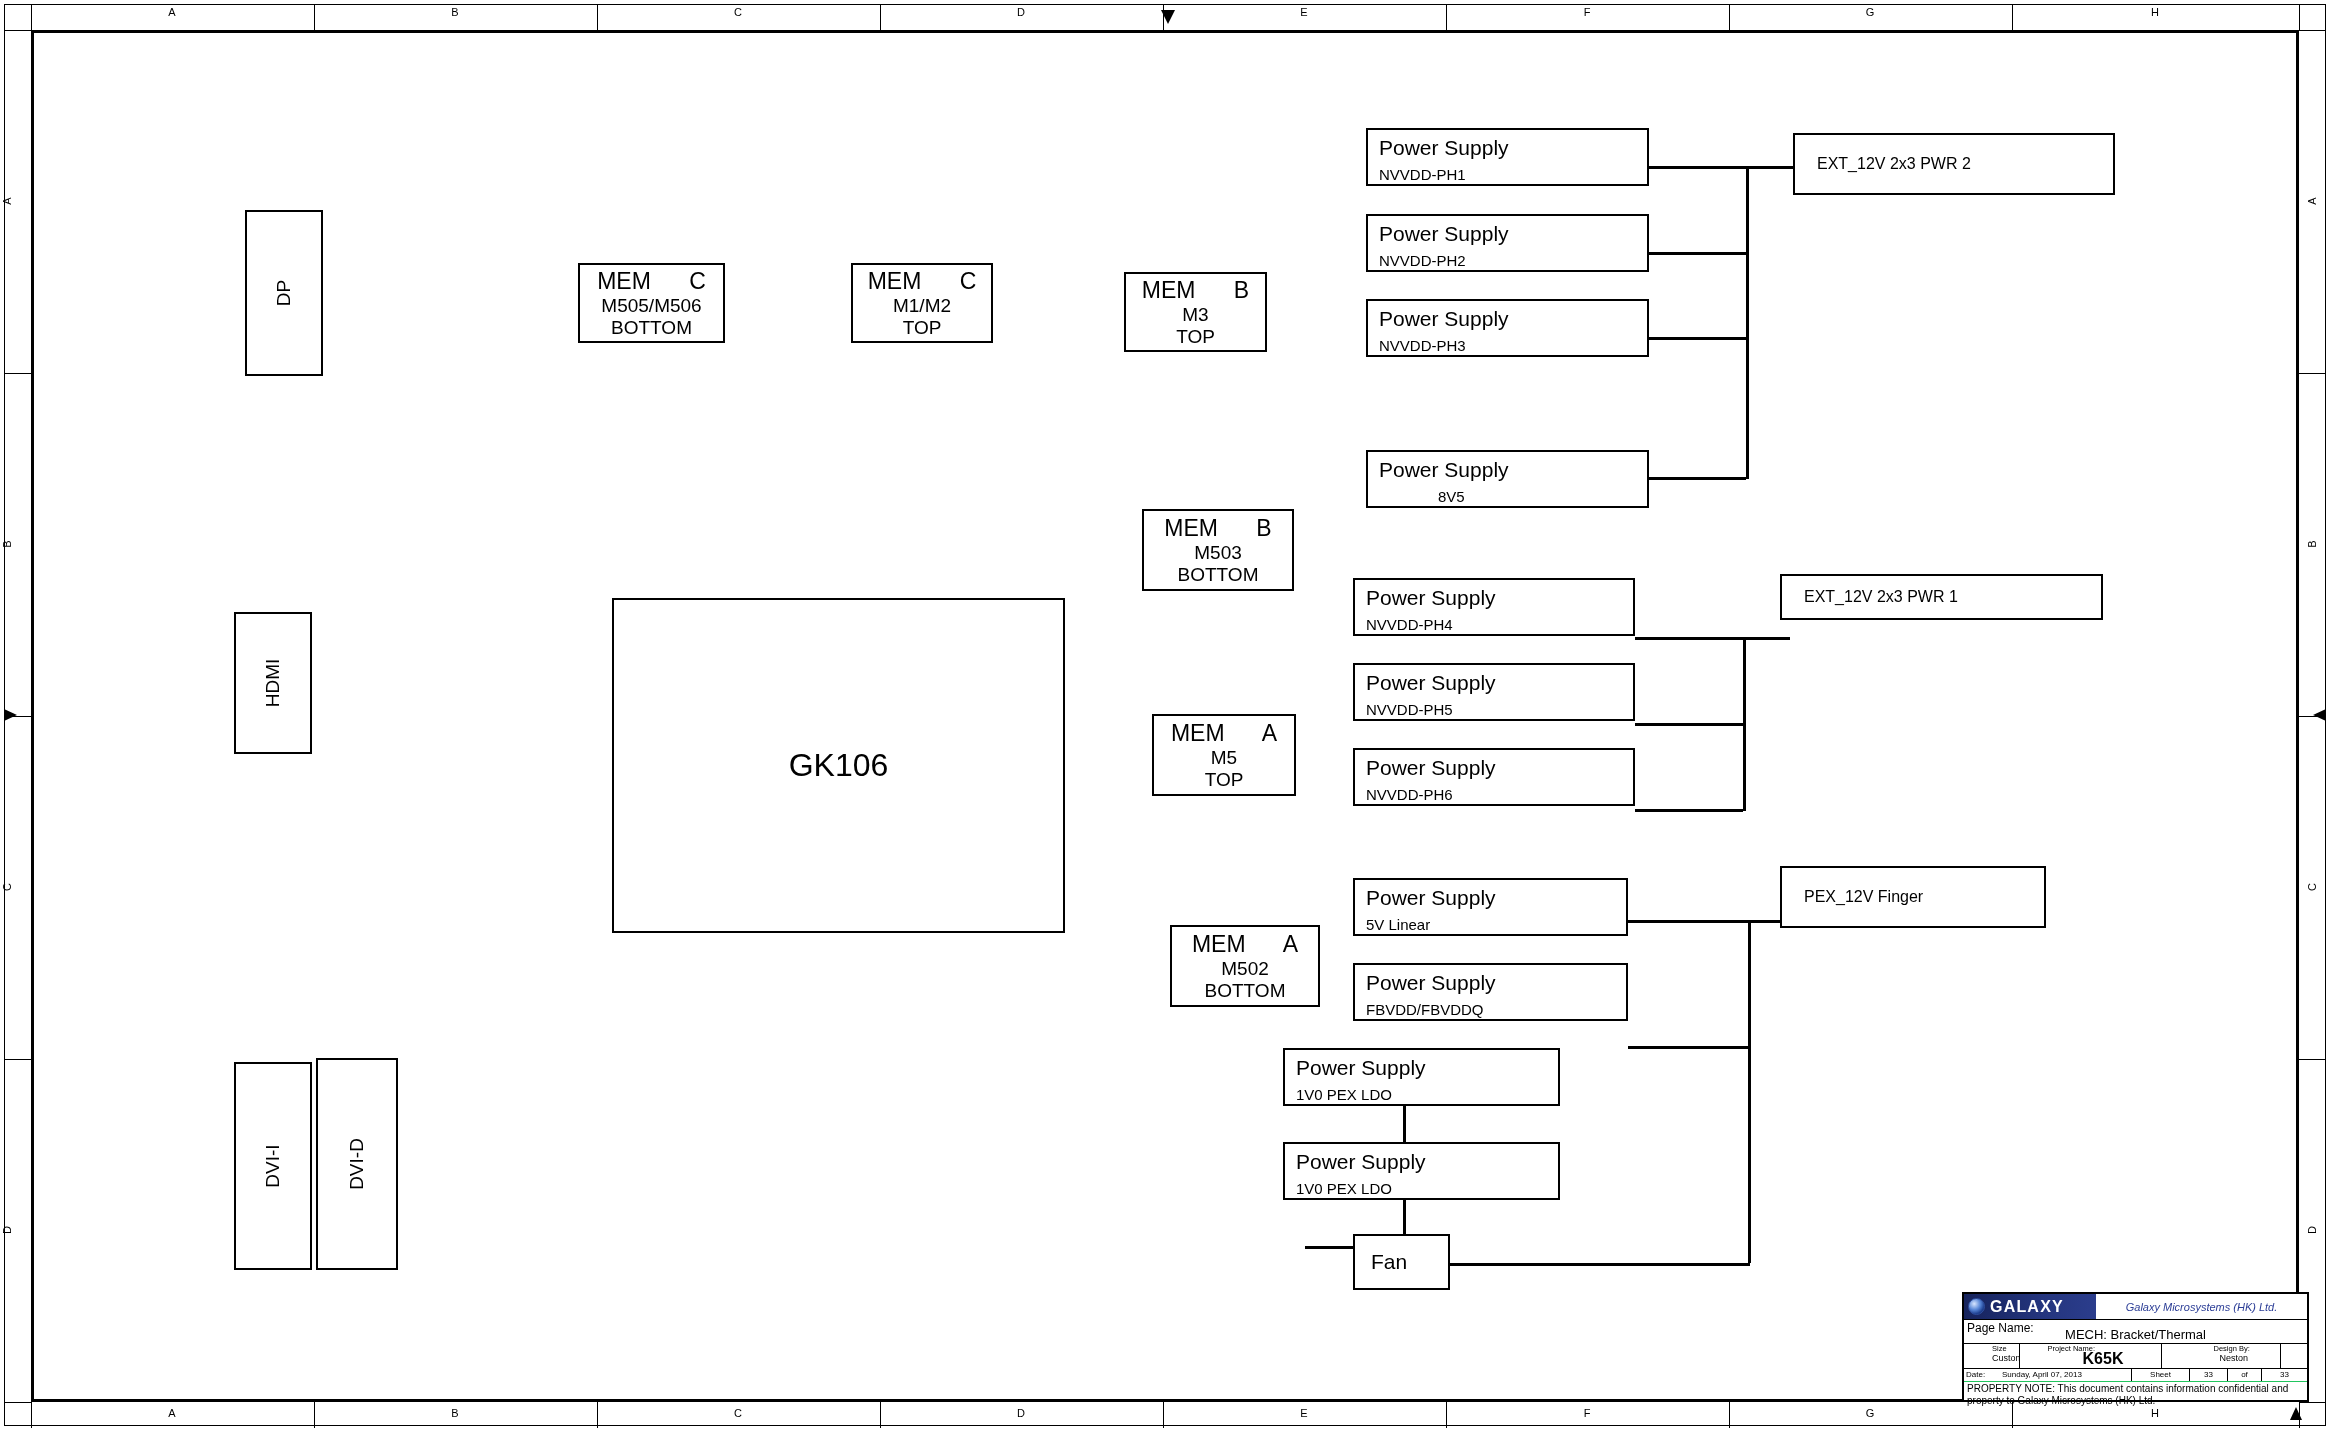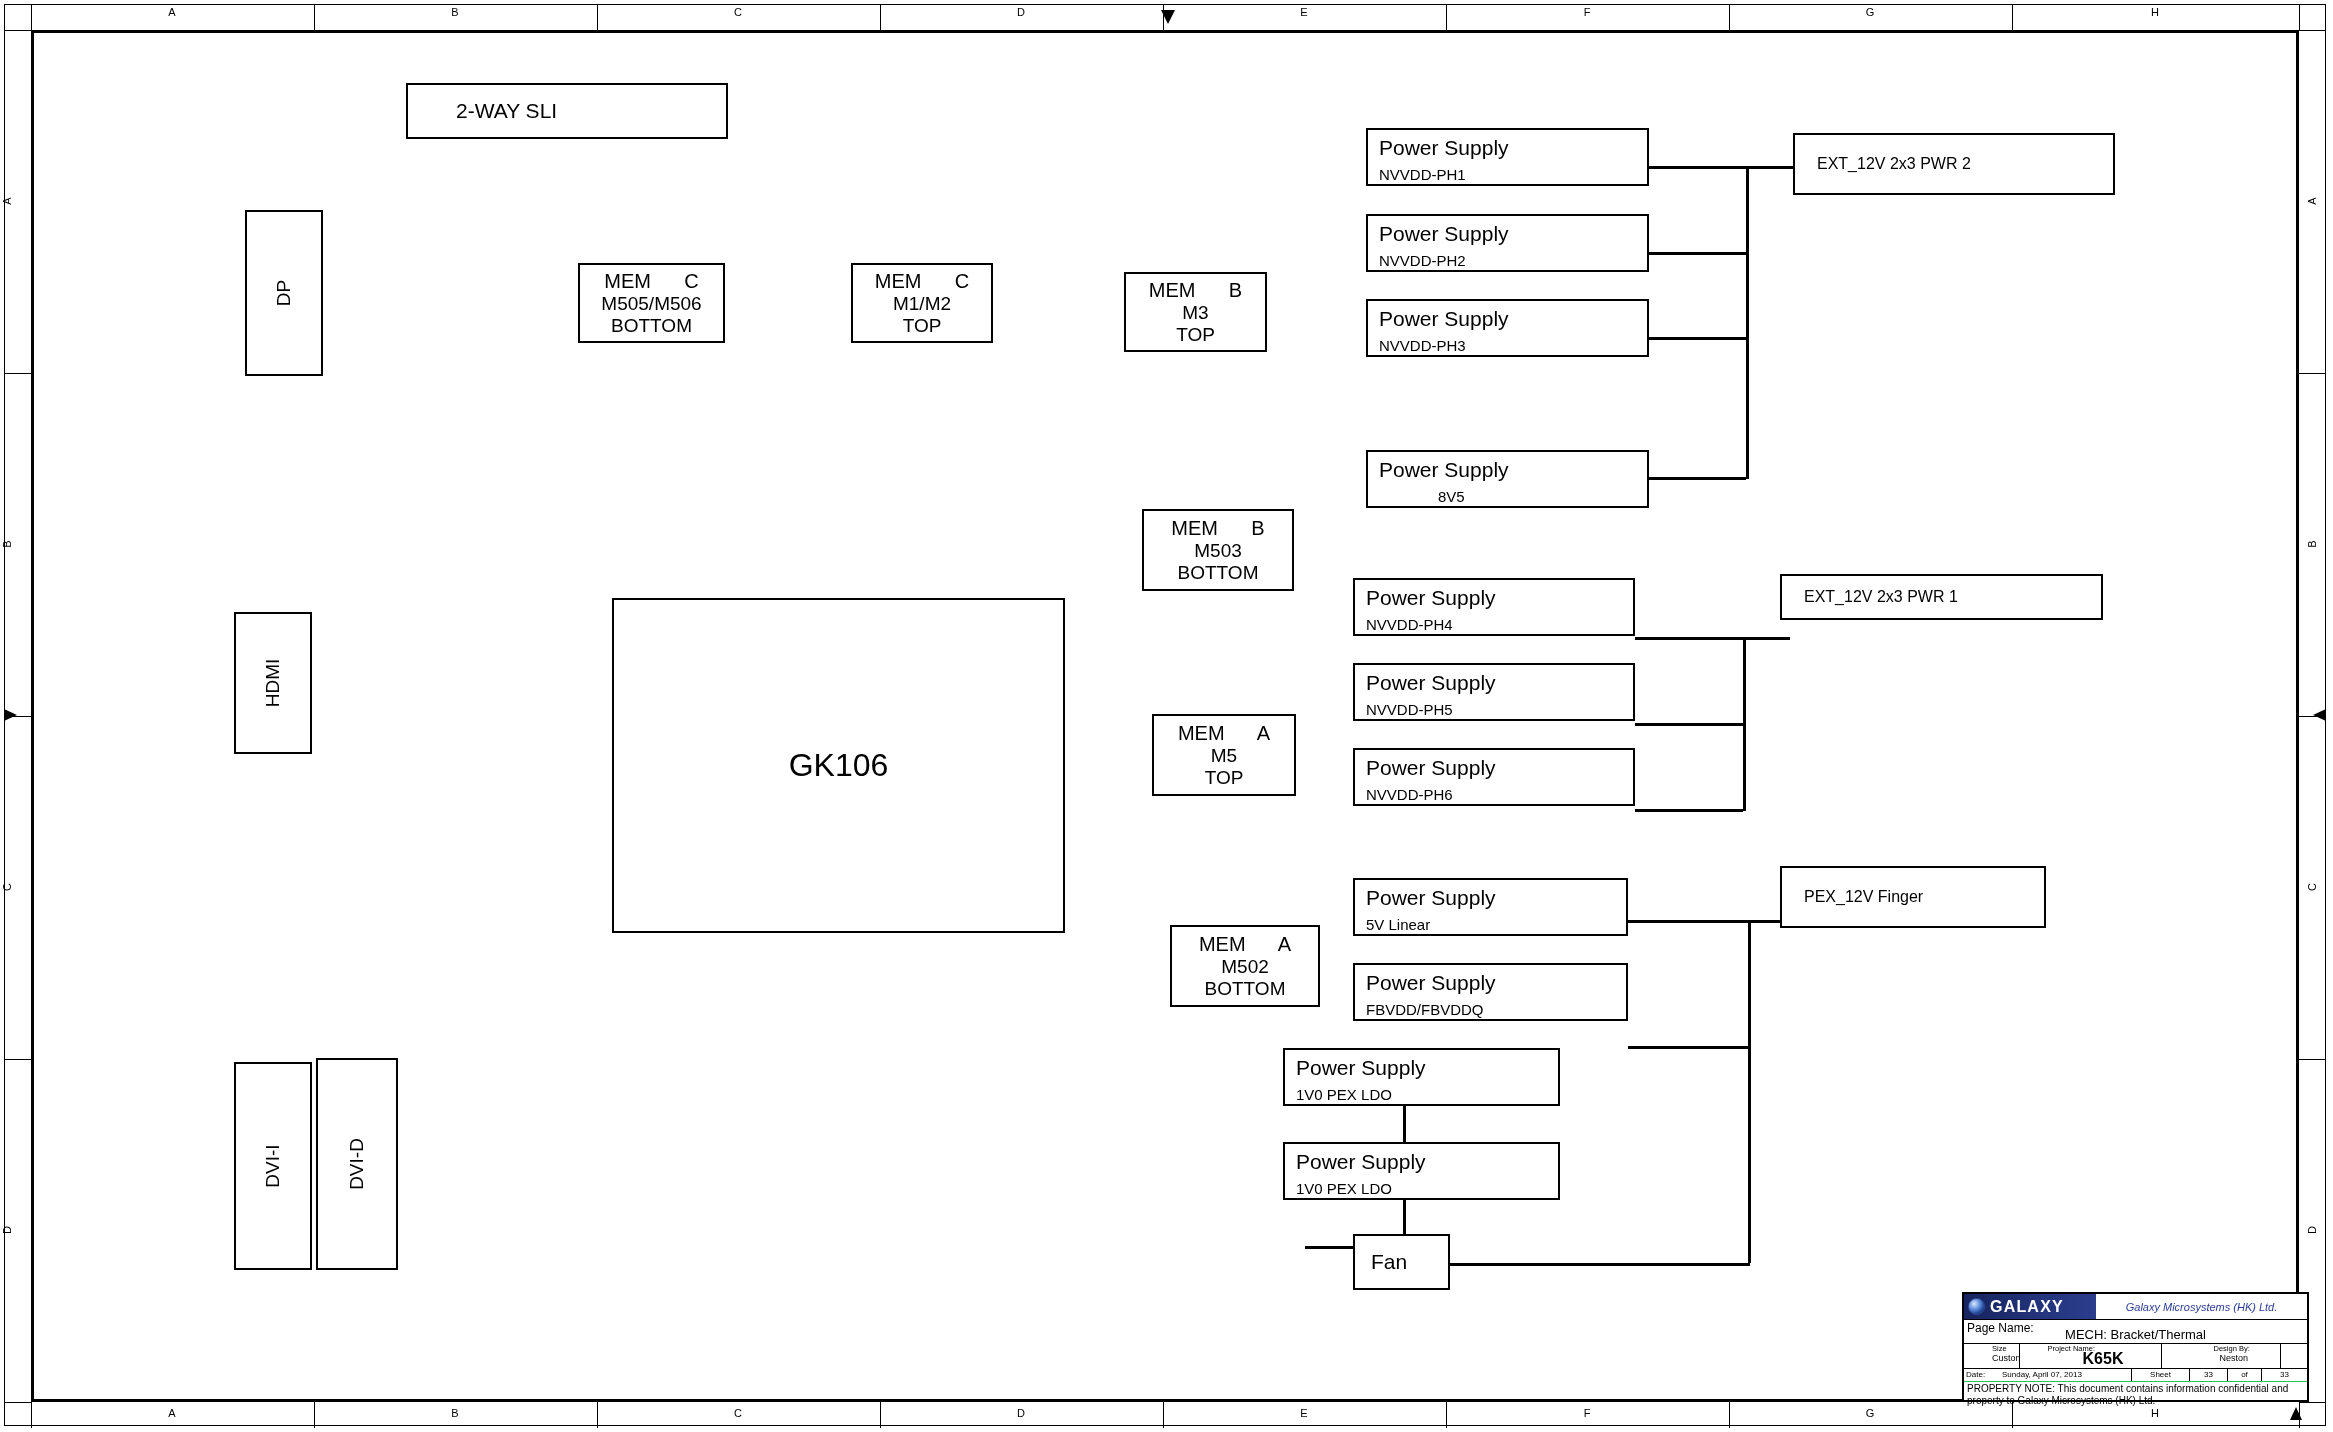--- a/index.html
+++ b/index.html
@@ -64,21 +64,21 @@
   
   .net .net-label{
     position:absolute;left:22px;top:50%;
     transform:translateY(-50%);
     font-size:16px;color:#000;white-space:nowrap;
   }
 
   
   .mem{display:flex;flex-direction:column;justify-content:center;align-items:center;}
   .mem .row1{
-    font-size:20px;color:#000;white-space:pre;letter-spacing:0px;
+    font-size:23px;color:#000;white-space:pre;letter-spacing:0px;
   }
   .mem .row2,.mem .row3{
     font-size:19px;color:#000;white-space:nowrap;
   }
 
   
   .vblk{display:flex;align-items:center;justify-content:center;}
   .vblk span{
     transform:rotate(-90deg);
     font-size:19px;color:#000;white-space:nowrap;
@@ -261,23 +261,20 @@
   <div class="zone-label vert" style="left:2282px;top:195px;width:60px;">A</div>
   <div class="zone-label vert" style="left:2282px;top:538px;width:60px;">B</div>
   <div class="zone-label vert" style="left:2282px;top:881px;width:60px;">C</div>
   <div class="zone-label vert" style="left:2282px;top:1224px;width:60px;">D</div>
 
   <div class="arrow-mark" style="left:1161px;top:10px;border-left:7px solid transparent;border-right:7px solid transparent;border-top:14px solid #000;"></div>
   <div class="arrow-mark" style="left:2290px;top:1407px;border-left:6px solid transparent;border-right:6px solid transparent;border-bottom:13px solid #000;"></div>
   <div class="arrow-mark" style="left:4px;top:709px;border-top:6px solid transparent;border-bottom:6px solid transparent;border-left:13px solid #000;"></div>
   <div class="arrow-mark" style="left:2313px;top:709px;border-top:6px solid transparent;border-bottom:6px solid transparent;border-right:13px solid #000;"></div>
 
-  <div class="blk cblk" style="left:406px;top:83px;width:322px;height:56px;">
-    <span style="margin-left:48px;">2-WAY SLI</span>
-  </div>
 
   <div class="blk vblk" style="left:245px;top:210px;width:78px;height:166px;">
     <span>DP</span>
   </div>
 
   <div class="blk vblk" style="left:234px;top:612px;width:78px;height:142px;">
     <span>HDMI</span>
   </div>
 
   <div class="blk vblk" style="left:234px;top:1062px;width:78px;height:208px;">

